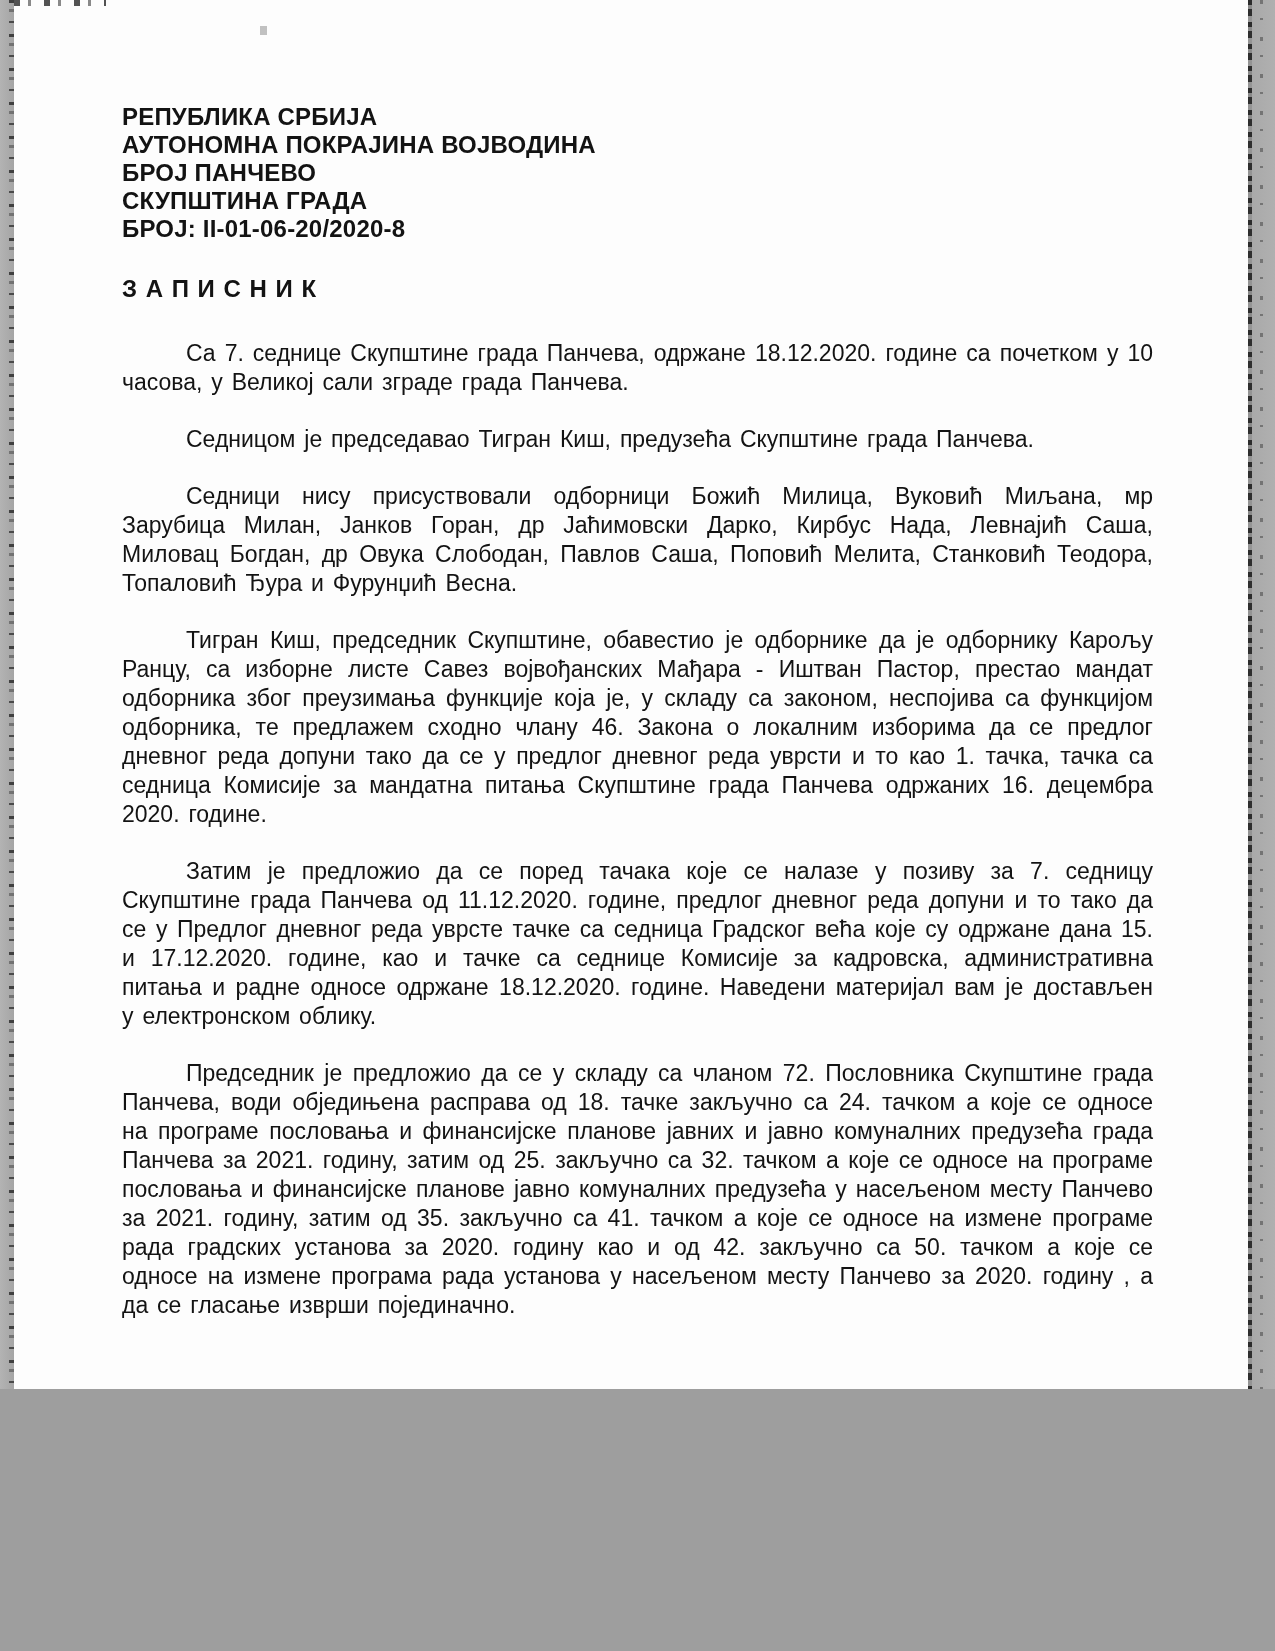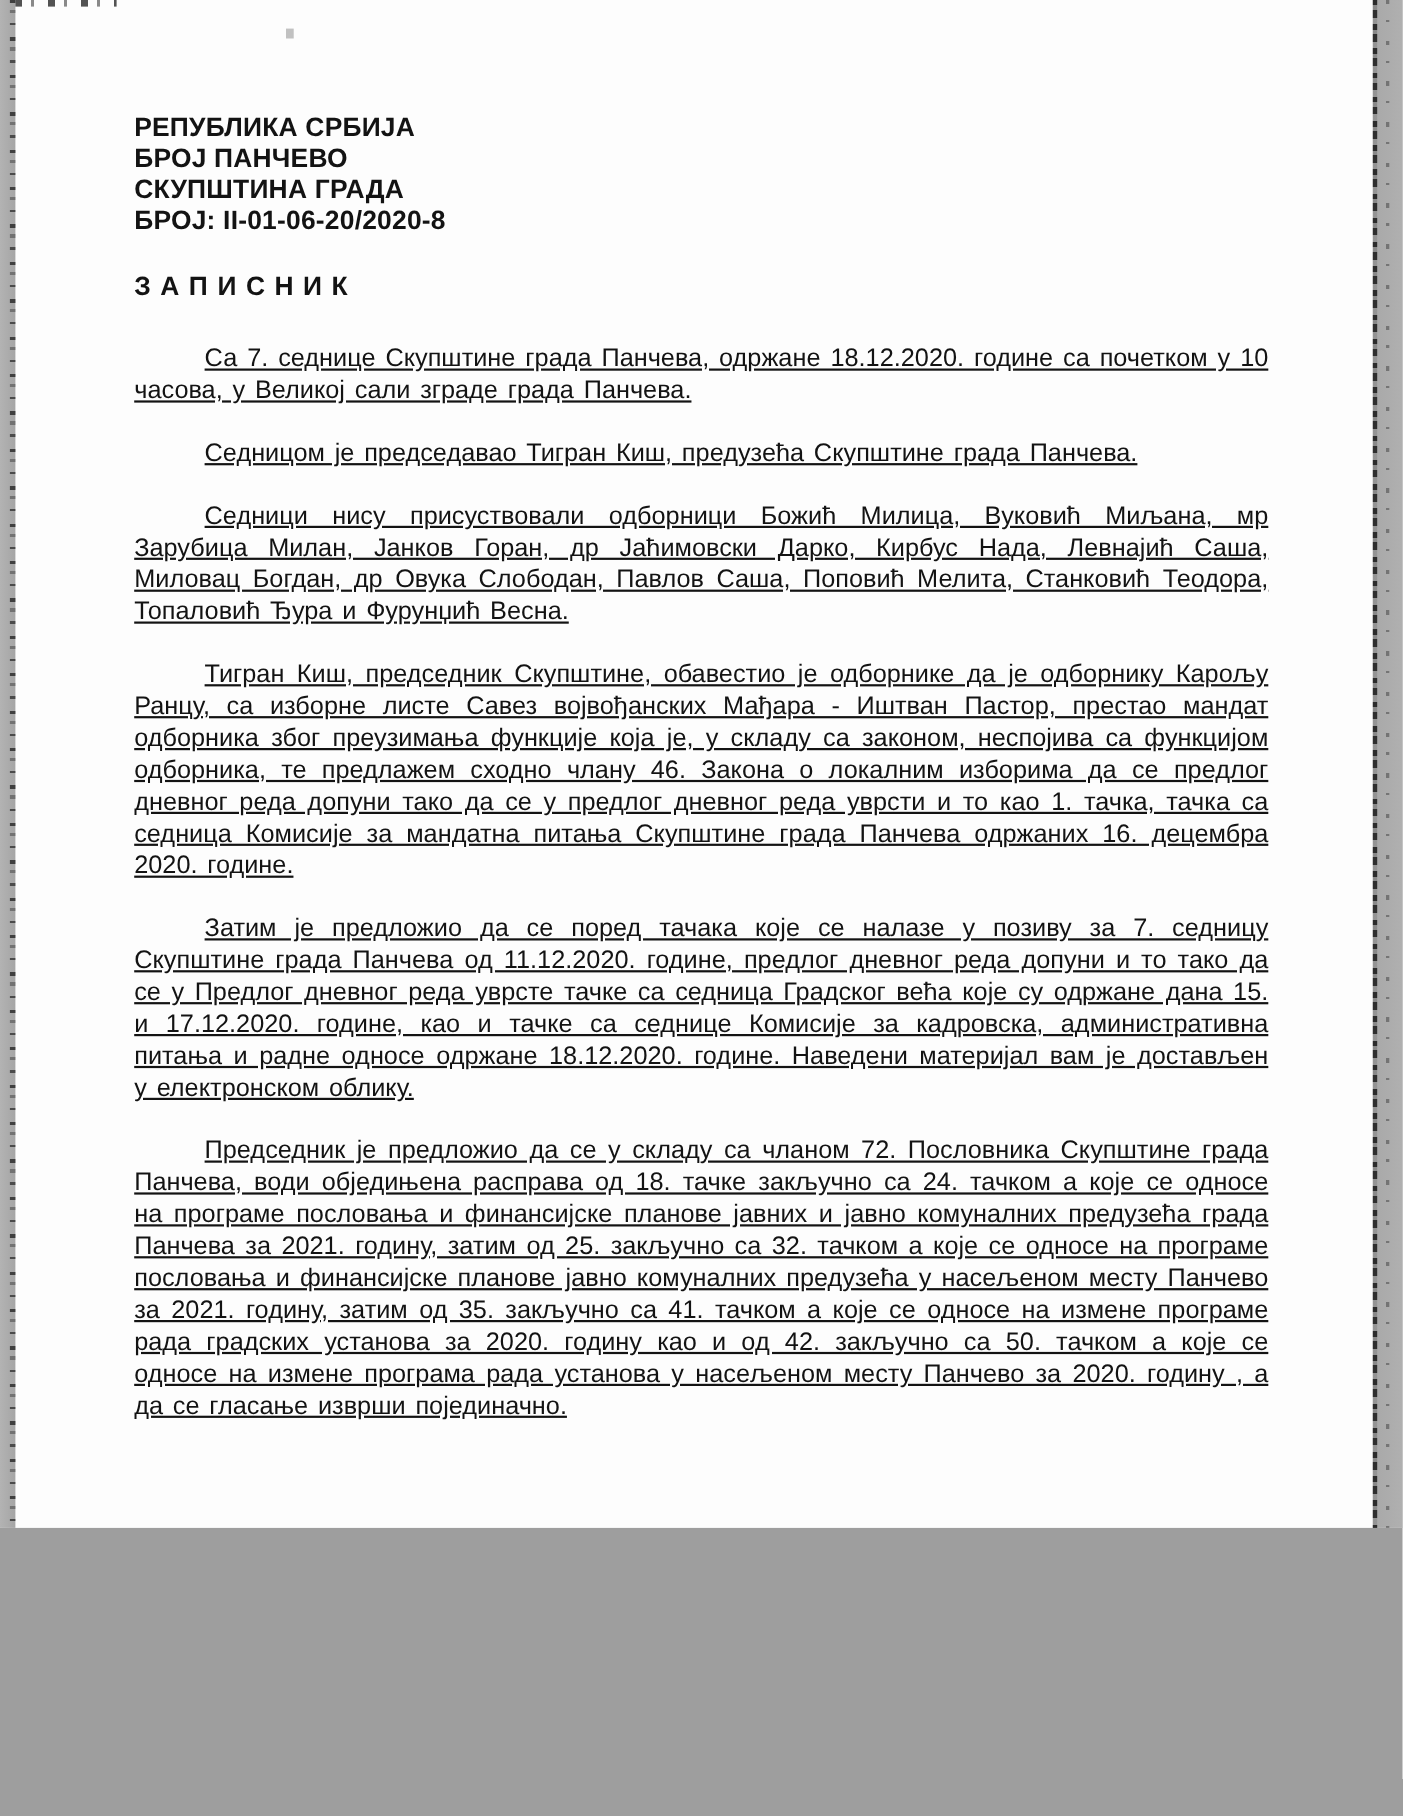--- a/index.html
+++ b/index.html
@@ -79,38 +79,38 @@
     letter-spacing: 1px;
   }
   .doc-body { margin-top: 36px; }
   .para {
     margin: 28px 0 0 0;
     font-size: 23px;
     line-height: 29px;
     text-align: justify;
     text-indent: 64px;
     word-spacing: 2.5px;
-    text-decoration: underline;
   }
   .para.no-gap { margin-top: 0; }
 </style>
 </head>
 <body>
 
 <div class="scan-page">
 
   <div class="edge-left"></div>
   <div class="edge-right"></div>
   <div class="speck-topleft"></div>
   <div class="speck-dot"></div>
   <div class="speck-bottomleft"></div>
 
   <div class="content">
     <div class="doc-header">
         <div>РЕПУБЛИКА СРБИЈА</div>
+        <div>АУТОНОМНА ПОКРАЈИНА ВОЈВОДИНА</div>
         <div>БРОЈ ПАНЧЕВО</div>
         <div>СКУПШТИНА ГРАДА</div>
         <div>БРОЈ: II-01-06-20/2020-8</div>
       </div>
     <h1 class="doc-title">З А П И С Н И К</h1>
     <div class="doc-body">
         <p class="para">Са 7. седнице Скупштине града Панчева, одржане 18.12.2020. године са почетком у 10 часова, у Великој сали зграде града Панчева.</p>
         <p class="para">Седницом је председавао Тигран Киш, предузећа Скупштине града Панчева.</p>
         <p class="para">Седници нису присуствовали одборници Божић Милица, Вуковић Миљана, мр Зарубица Милан, Јанков Горан, др Јаћимовски Дарко, Кирбус Нада, Левнајић Саша, Миловац Богдан, др Овука Слободан, Павлов Саша, Поповић Мелита, Станковић Теодора, Топаловић Ђура и Фурунџић Весна.</p>
         <p class="para">Тигран Киш, председник Скупштине, обавестио је одборнике да је одборнику Карољу Ранцу, са изборне листе Савез војвођанских Мађара - Иштван Пастор, престао мандат одборника због преузимања функције која је, у складу са законом, неспојива са функцијом одборника, те предлажем сходно члану 46. Закона о локалним изборима да се предлог дневног реда допуни тако да се у предлог дневног реда уврсти и то као 1. тачка, тачка са седница Комисије за мандатна питања Скупштине града Панчева одржаних 16. децембра 2020. године.</p>

